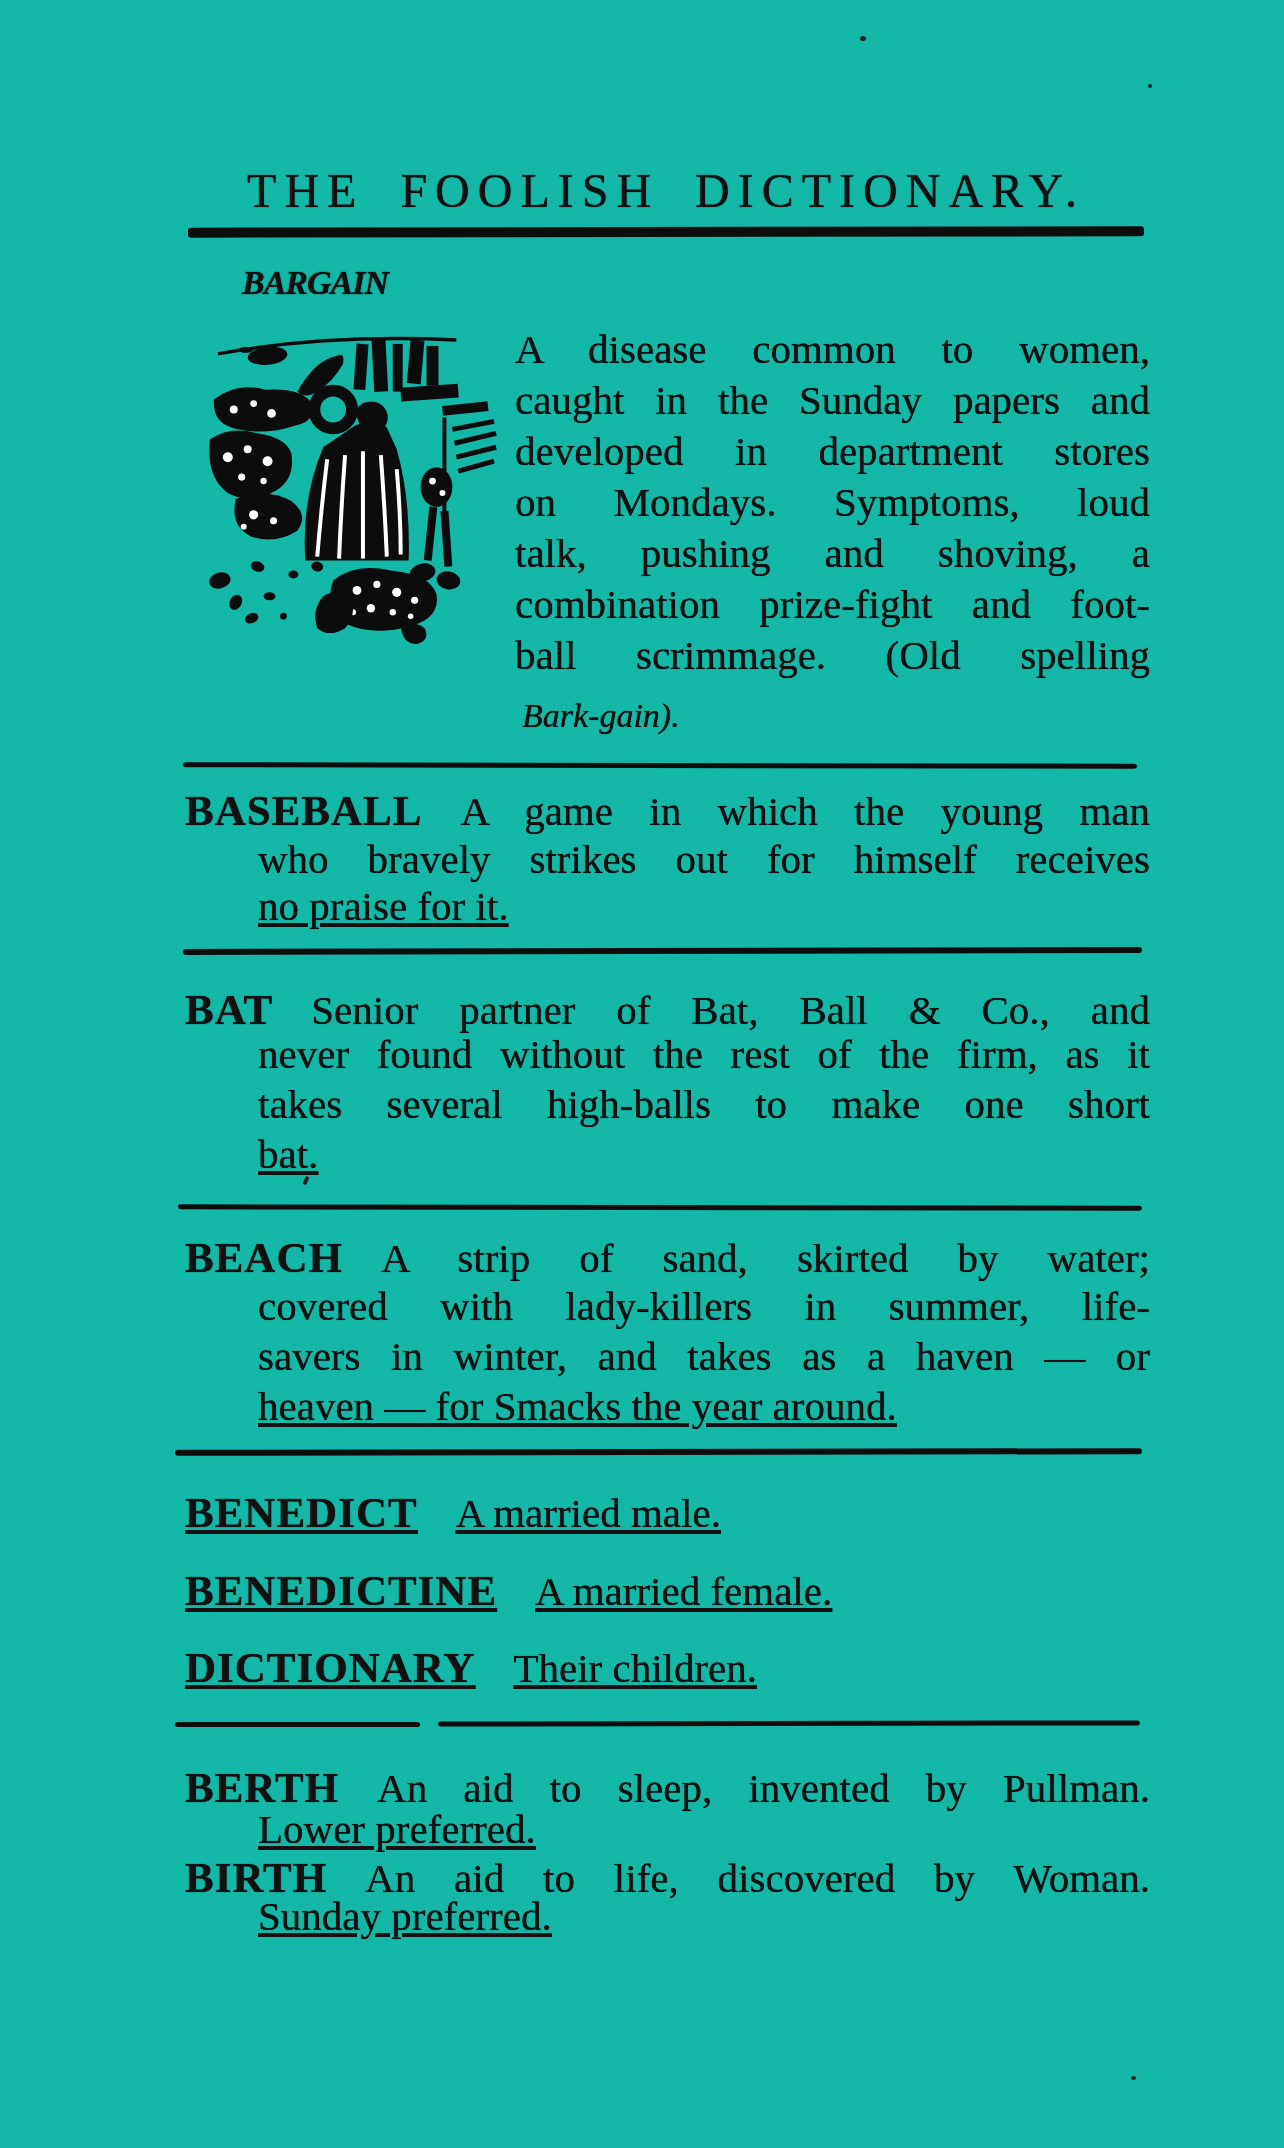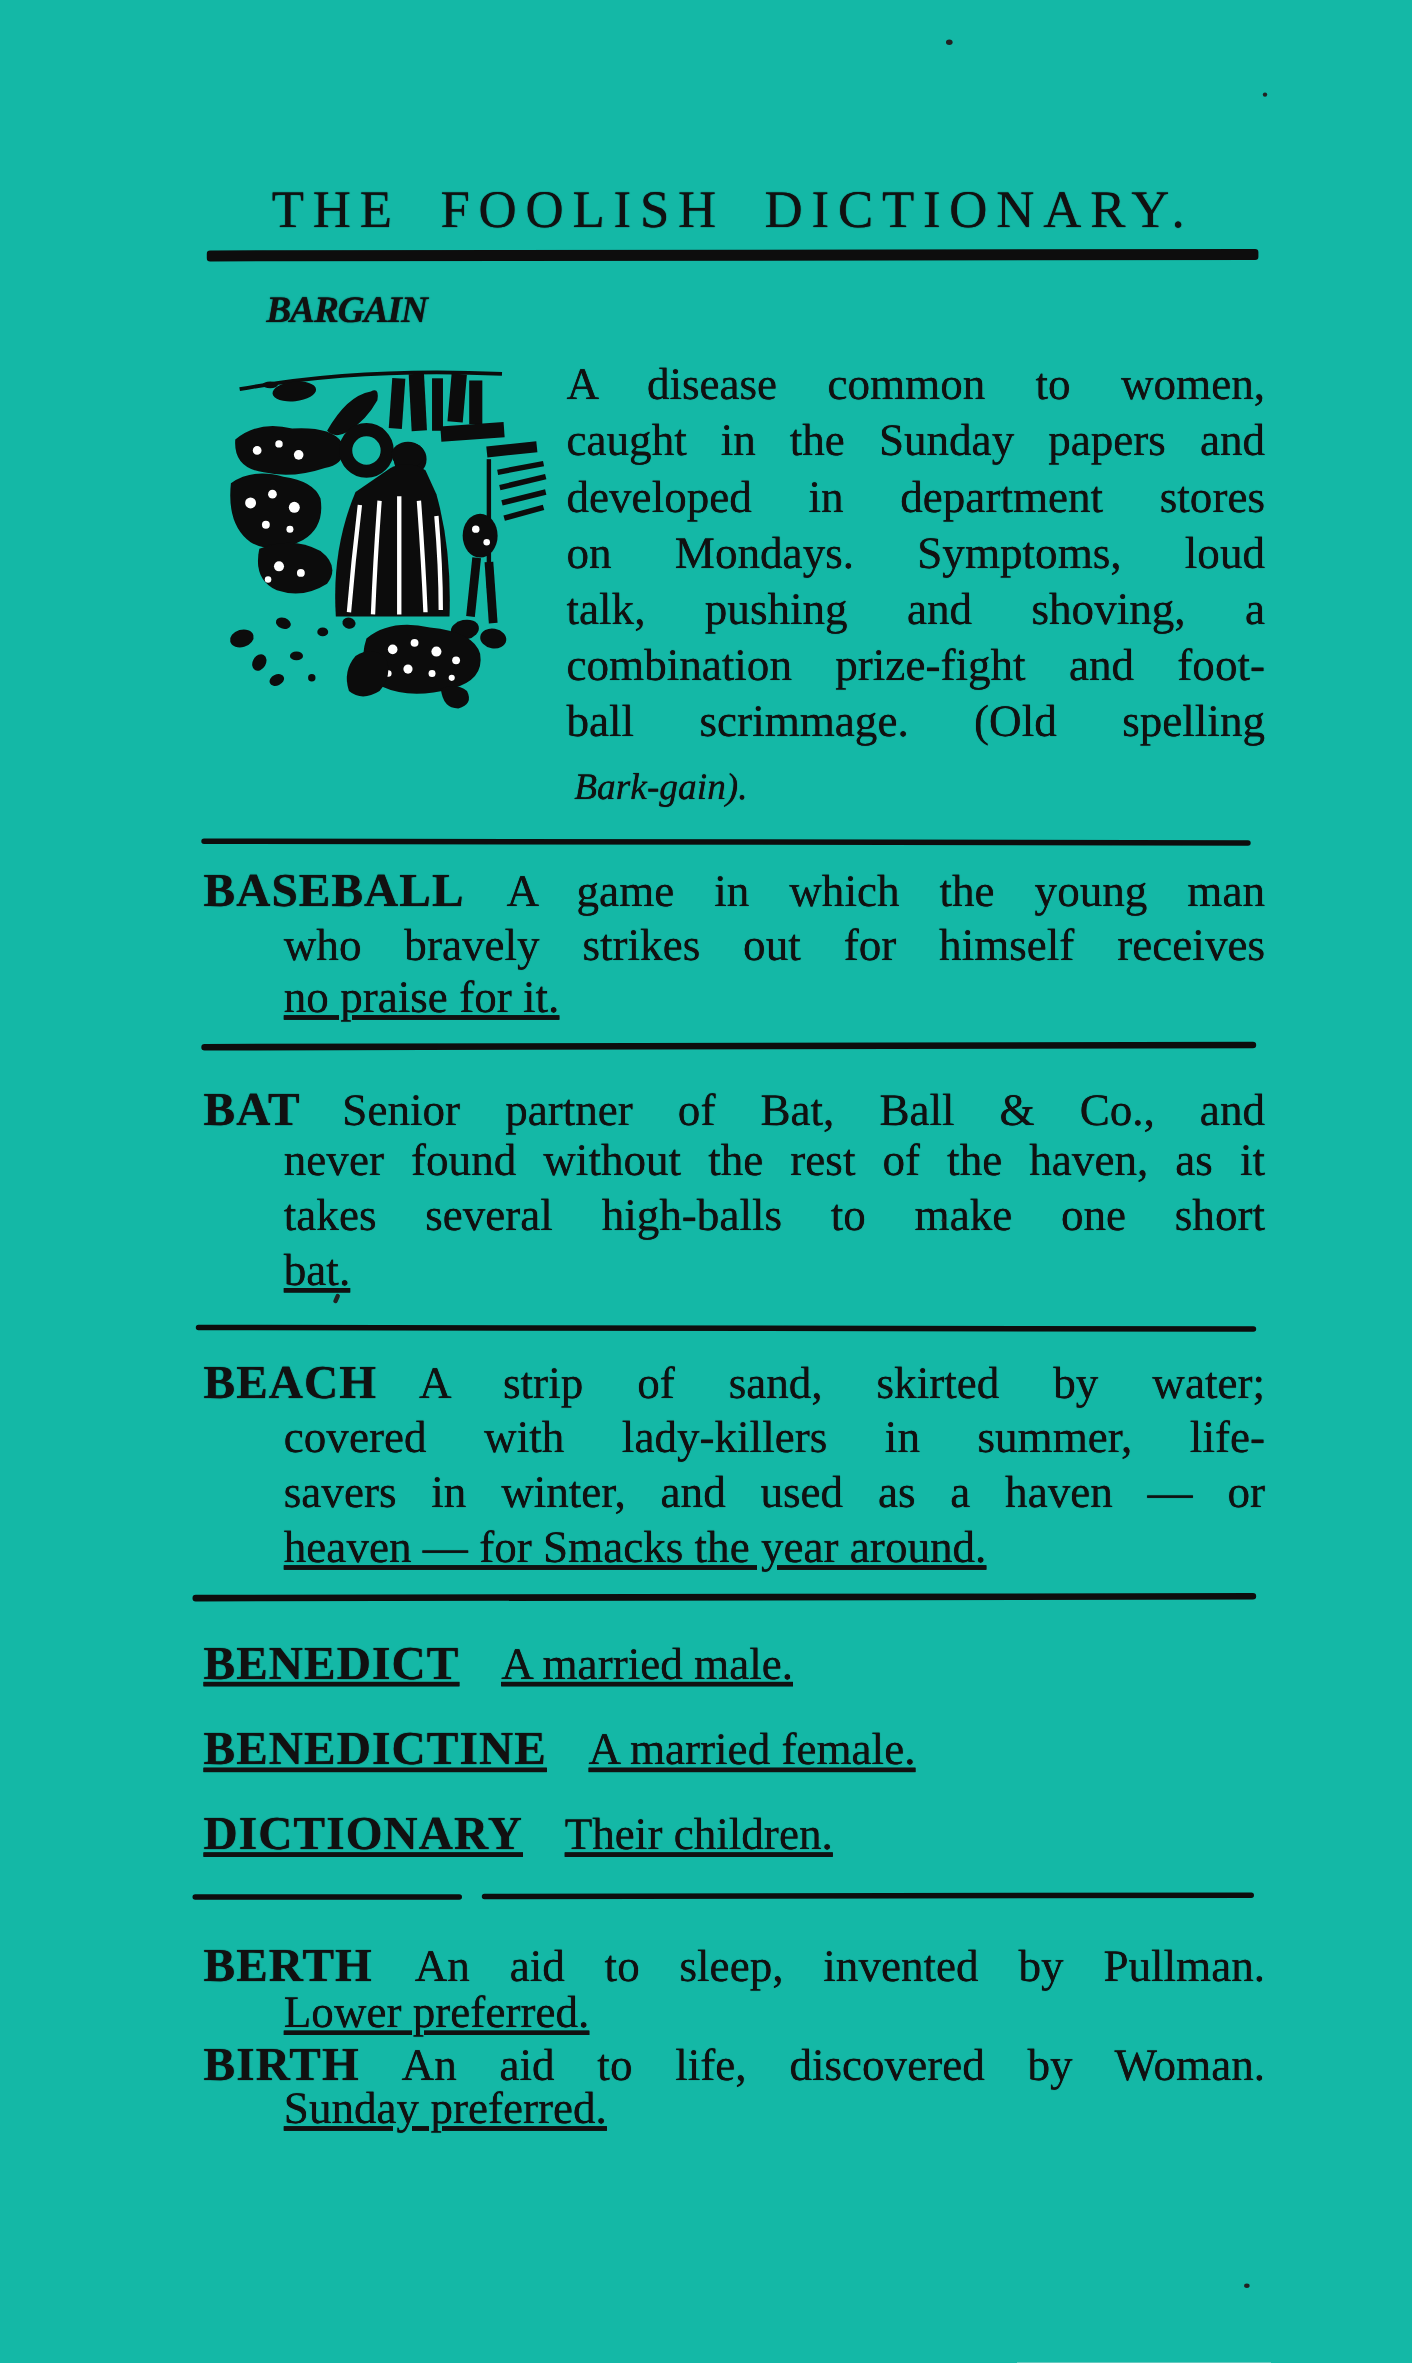--- a/index.html
+++ b/index.html
@@ -170,29 +170,29 @@
 
   <div class="rule" style="left:183px;top:763px;width:954px;height:5px;transform:rotate(0.1deg);"></div>
 
   <div class="txt jfy first-line" style="top:786px"><span class="hw">BASEBALL</span><span class="hgap"></span><span>A game in which the young man</span></div>
   <div class="txt jfy cont-line" style="top:836px"><span>who bravely strikes out for himself receives</span></div>
   <div class="txt lft cont-line" style="top:883px"><span>no praise for it.</span></div>
 
   <div class="rule" style="left:183px;top:948px;width:959px;height:6px;transform:rotate(-0.12deg);"></div>
 
   <div class="txt jfy first-line" style="top:985px"><span class="hw">BAT</span><span class="hgap"></span><span>Senior partner of Bat, Ball &amp; Co., and</span></div>
-  <div class="txt jfy cont-line" style="top:1031px"><span>never found without the rest of the haven, as it</span></div>
+  <div class="txt jfy cont-line" style="top:1031px"><span>never found without the rest of the firm, as it</span></div>
   <div class="txt jfy cont-line" style="top:1081px"><span>takes several high-balls to make one short</span></div>
   <div class="txt lft cont-line" style="top:1131px"><span>bat.</span></div>
 
   <div class="rule" style="left:178px;top:1205px;width:964px;height:5px;transform:rotate(0.08deg);"></div>
 
   <div class="txt jfy first-line" style="top:1233px"><span class="hw">BEACH</span><span class="hgap"></span><span>A strip of sand, skirted by water;</span></div>
   <div class="txt jfy cont-line" style="top:1283px"><span>covered with lady-killers in summer, life-</span></div>
-  <div class="txt jfy cont-line" style="top:1333px"><span>savers in winter, and used as a haven — or</span></div>
+  <div class="txt jfy cont-line" style="top:1333px"><span>savers in winter, and takes as a haven — or</span></div>
   <div class="txt lft cont-line" style="top:1383px"><span>heaven — for Smacks the year around.</span></div>
 
   <div class="rule" style="left:175px;top:1449px;width:967px;height:6px;transform:rotate(-0.1deg);"></div>
 
   <div class="txt lft first-line" style="top:1488px"><span class="hw">BENEDICT</span><span class="hgap"></span><span>A married male.</span></div>
   <div class="txt lft first-line" style="top:1566px"><span class="hw">BENEDICTINE</span><span class="hgap"></span><span>A married female.</span></div>
   <div class="txt lft first-line" style="top:1643px"><span class="hw">DICTIONARY</span><span class="hgap"></span><span>Their children.</span></div>
 
   <div class="rule" style="left:175px;top:1722px;width:245px;height:5px;"></div>
   <div class="rule" style="left:438px;top:1721px;width:702px;height:5px;transform:rotate(-0.1deg);"></div>

